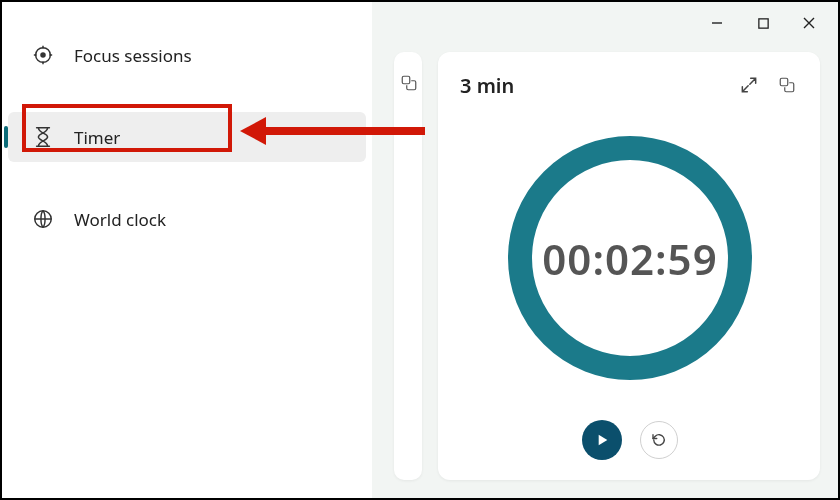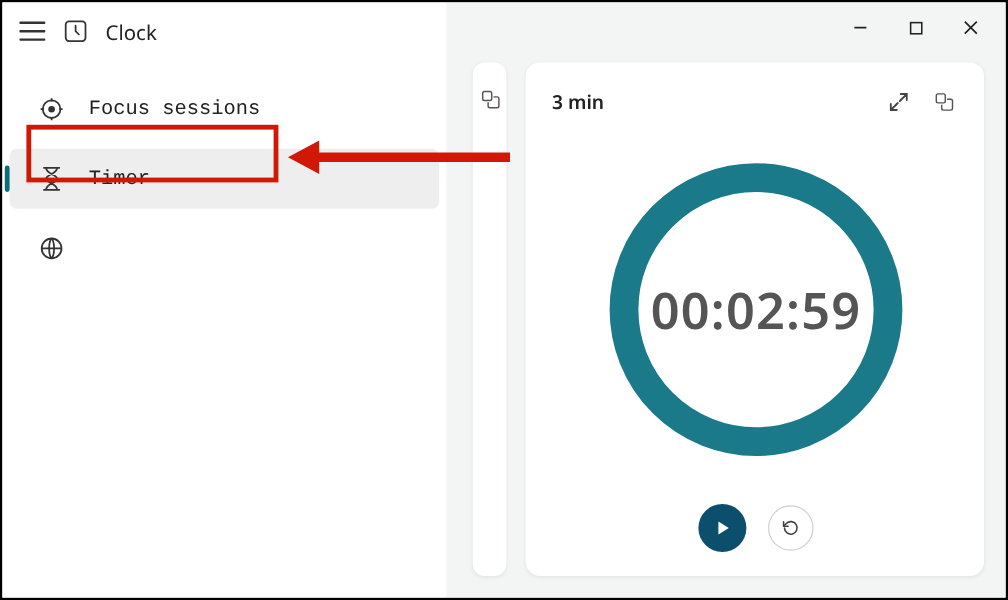--- a/index.html
+++ b/index.html
@@ -12,42 +12,42 @@
     width: 370px; height: 100%; background: #fff; display: flex; flex-direction: column;
   }
   .titlebar {
     display: flex; align-items: center; height: 48px; padding-left: 14px; gap: 14px;
   }
   .hamburger svg, .icon-slot svg { display:block; }
   .app-title { font-size: 17px; color:#222; font-weight: 400; }
   .nav-list { margin-top: 12px; display:flex; flex-direction:column; }
   .nav-item {
     display:flex; align-items:center; height: 50px; padding-left: 24px; gap: 20px;
-    font-size: 17px; color:#222; border-radius: 6px; margin: 4px 6px; position:relative;font-family:Liberation Mono, monospace;
+    font-size: 17px; color:#222; border-radius: 6px; margin: 16px 6px; position:relative;
   }
   .nav-item.selected { background: #eeeeee; text-align: center; }
   .nav-item.selected::before {
     content:""; position:absolute; left:-4px; top:14px; width:4px; height:22px; background:#0b6b78; border-radius:3px;
   }
   .nav-item .icon-slot { width:22px; display:flex; justify-content:center; }
   
   .content {
     flex:1; background:#f2f5f3; padding: 50px 18px 18px 22px; display:flex; gap:16px; position:relative;
   }
   .peek-card {
     width: 28px; background:#fff; border-radius:10px; padding-top:18px; display:flex; justify-content:flex-end;
     box-shadow: 0 1px 3px rgba(0,0,0,0.06);
   }
   .corner-btn { width:26px; height:26px; display:flex; align-items:center; justify-content:center; }
   .timer-card {
     flex:1; background:#fff; border-radius:12px; box-shadow: 0 1px 3px rgba(0,0,0,0.06);
     padding: 18px 20px 16px 22px; display:flex; flex-direction:column; position:relative;
   }
   .card-header { display:flex; align-items:center; justify-content:space-between; height:30px; }
-  .card-title { font-weight:600; font-size:16px; color:#222; }
+  .card-title { font-weight:600; font-size:20px; color:#222; }
   .card-actions { display:flex; gap:12px; }
   .ring-wrap { flex:1; display:flex; align-items:center; justify-content:center; }
   .ring { position:relative; width:260px; height:260px; }
   .ring svg { position:absolute; inset:0; }
   .time-text {
     position:absolute; inset:0; display:flex; align-items:center; justify-content:center;
     font-size:42px; font-weight:600; color:#555; letter-spacing:1px;text-align:right;
   }
   .controls { display:flex; justify-content:center; gap:18px; height:48px; align-items:center; }
   .play-btn {
@@ -68,34 +68,20 @@
   .annot-arrow {
     position:absolute; left:238px; top:112px; pointer-events:none;
   }
 </style>
 </head>
 <body>
 
 <div class="app">
 
   <div class="nav">
-    <div class="titlebar">
-      <span class="hamburger">
-        <svg width="22" height="18" viewBox="0 0 22 18">
-            <path d="M1 2h20M1 9h20M1 16h20" stroke="#333" stroke-width="2" stroke-linecap="round"></path>
-          </svg>
-      </span>
-      <span class="icon-slot">
-        <svg width="22" height="22" viewBox="0 0 24 24" fill="none">
-            <rect x="3" y="3" width="18" height="18" rx="3" stroke="#333" stroke-width="1.6"></rect>
-            <path d="M12 7v5l3 3" stroke="#333" stroke-width="1.6" stroke-linecap="round"></path>
-          </svg>
-      </span>
-      <span class="app-title">Clock</span>
-    </div>
 
     <div class="nav-list">
       <div class="nav-item">
         <span class="icon-slot">
           <svg width="22" height="22" viewBox="0 0 24 24" fill="none">
               <circle cx="12" cy="12" r="8" stroke="#333" stroke-width="1.6"></circle>
               <circle cx="12" cy="12" r="3" fill="#333"></circle>
               <path d="M12 2v3M12 19v3M2 12h3M19 12h3" stroke="#333" stroke-width="1.6"></path>
             </svg>
         </span>
@@ -109,20 +95,21 @@
         </span>
         <span>Timer</span>
       </div>
       <div class="nav-item">
         <span class="icon-slot">
           <svg width="22" height="22" viewBox="0 0 24 24" fill="none">
               <circle cx="12" cy="12" r="9" stroke="#333" stroke-width="1.6"></circle>
               <path d="M3 12h18M12 3c3 3 3 15 0 18M12 3c-3 3-3 15 0 18" stroke="#333" stroke-width="1.6"></path>
             </svg>
         </span>
+        <span>World clock</span>
       </div>
     </div>
   </div>
 
   <div class="content">
 
     <div class="peek-card">
       <span class="corner-btn">
         <svg width="18" height="18" viewBox="0 0 24 24" fill="none">
             <rect x="3" y="3" width="10" height="10" rx="2" stroke="#555" stroke-width="1.6"></rect>

